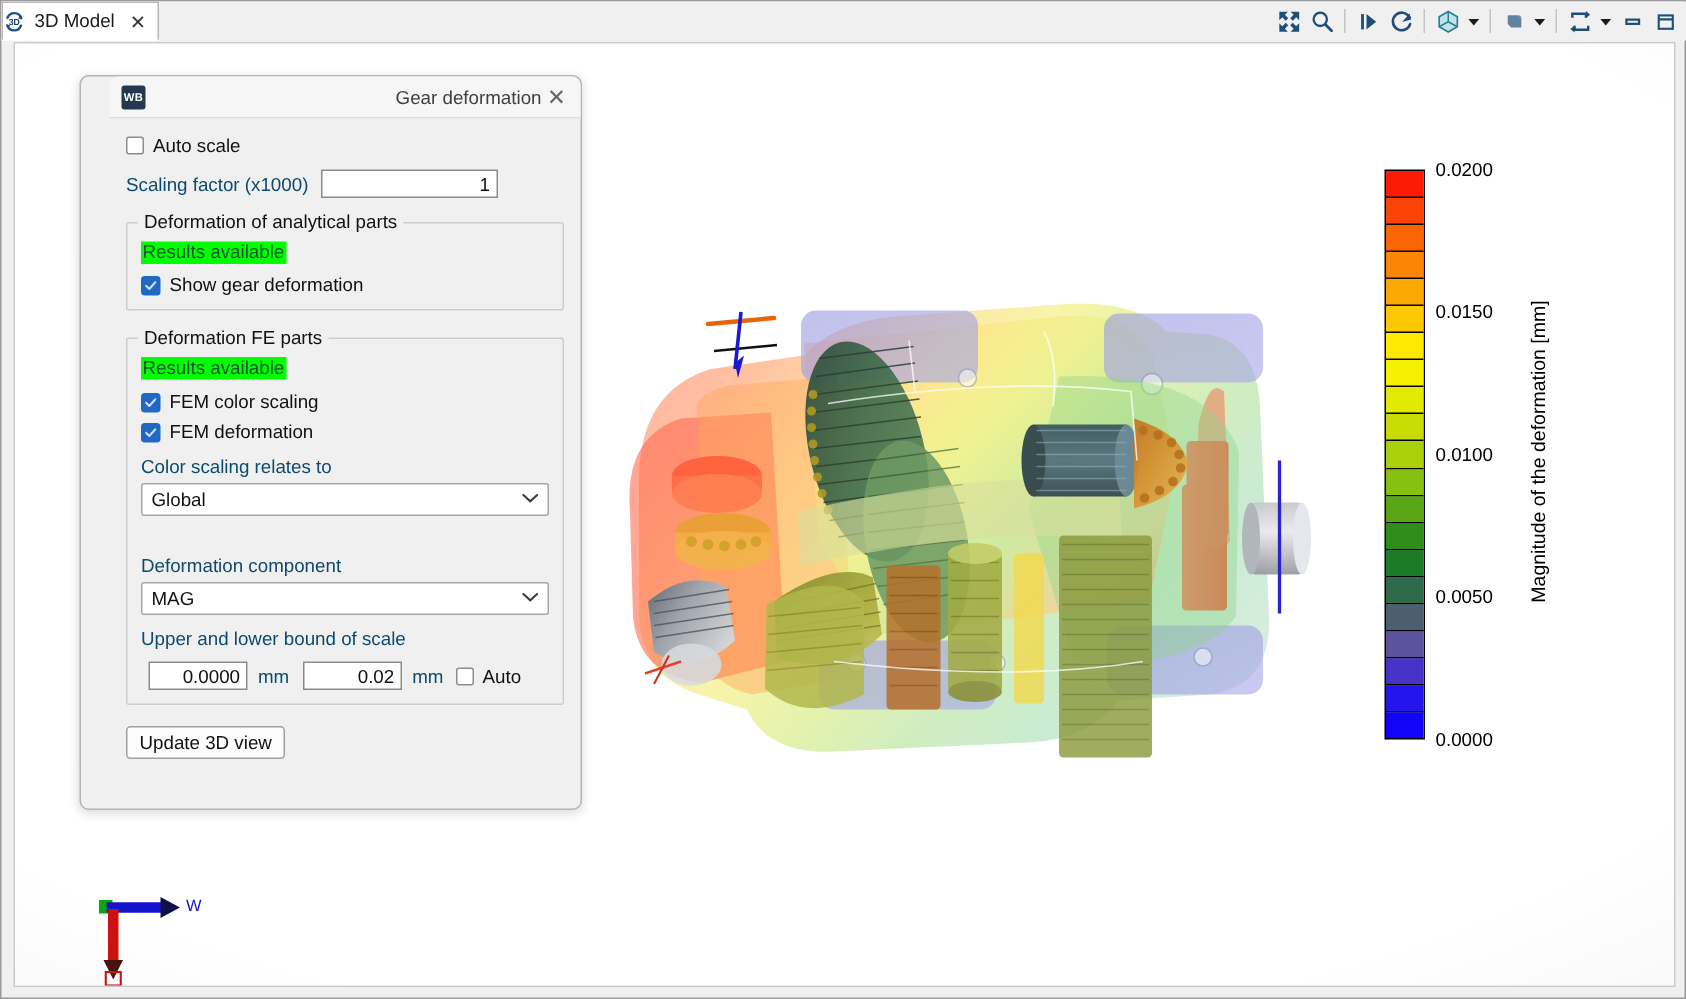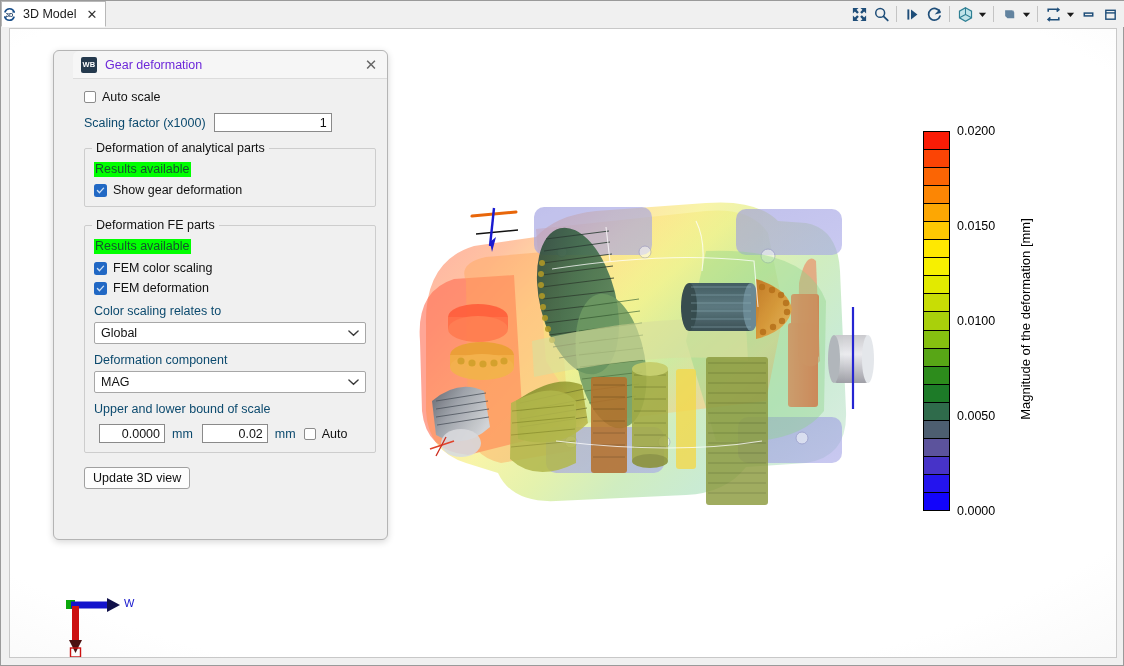--- a/index.html
+++ b/index.html
@@ -99,22 +99,23 @@
     background: #24394d;
     border-radius: 2px;
     color: #ffffff;
     font-size: 7.5px; font-weight: bold;
     display: flex; align-items: center; justify-content: center;
     letter-spacing: 0.2px;
   }
   .dlg-title-text {
     margin-left: 8px;
     font-size: 12.5px;
-    color: #6d28d9;
+    color: #404040;
     flex: 1;
+    text-align: right;
   }
   .dlg-close {
     width: 20px; height: 20px;
     display:flex; align-items:center; justify-content:center;
     color: #666; font-size: 15px; cursor: pointer;
   }
   .dlg-body { padding: 8px 11px 0 11px; position: relative; height: 460px; }
 
   
   .row { display: flex; align-items: center; }
@@ -195,21 +196,21 @@
     font-size: 12.5px;
     color: #111;
     padding: 0 8px;
     cursor: pointer;
     font-family: "Liberation Sans", sans-serif;
   }
 
   
   .colorbar-wrap {
     position: absolute;
-    left: 905px; top: 72px;
+    left: 905px; top: 54px;
     width: 140px; height: 440px;
     z-index: 5;
   }
   .cb-strip {
     position: absolute;
     left: 8px; top: 30px;
     width: 27px; height: 380px;
     border: 1px solid #000;
     display: flex; flex-direction: column;
   }
@@ -767,21 +768,21 @@
           <div class="lbl" style="margin-top:9px;">Color scaling relates to</div>
           <div class="combo" style="margin-top:4px;">
             <span class="combo-val">Global</span>
             <span class="combo-arrow">
               <svg width="11" height="8" viewBox="0 0 12 8">
                   <path d="M1 1.8 L6 6.4 L11 1.8" stroke="#3a3a3a" stroke-width="1.5" fill="none" stroke-linecap="round"></path>
                 </svg>
             </span>
           </div>
 
-          <div class="lbl" style="margin-top:9px;">Deformation component</div>
+          <div class="lbl" style="margin-top:26px;">Deformation component</div>
           <div class="combo" style="margin-top:4px;">
             <span class="combo-val">MAG</span>
             <span class="combo-arrow">
               <svg width="11" height="8" viewBox="0 0 12 8">
                   <path d="M1 1.8 L6 6.4 L11 1.8" stroke="#3a3a3a" stroke-width="1.5" fill="none" stroke-linecap="round"></path>
                 </svg>
             </span>
           </div>
 
           <div class="lbl" style="margin-top:9px;">Upper and lower bound of scale</div>

